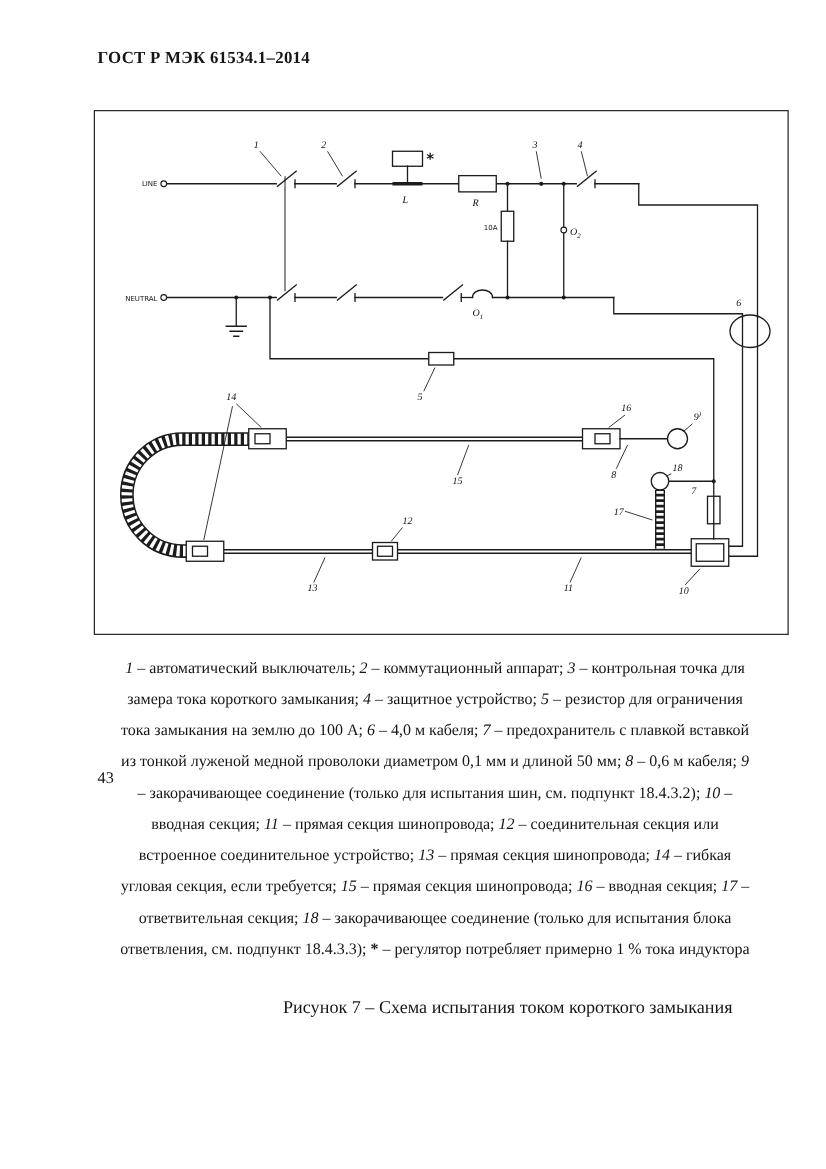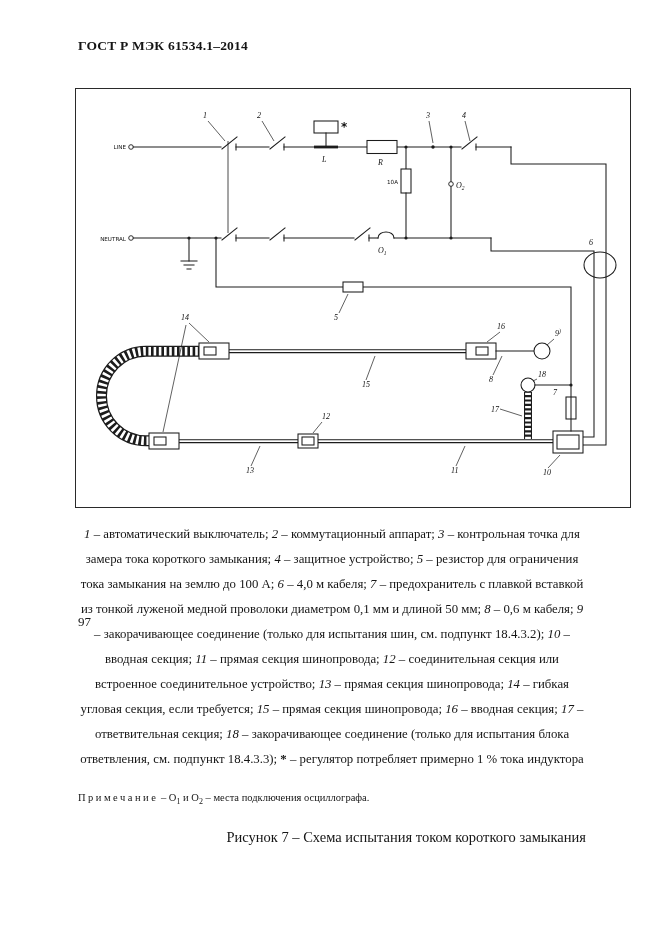--- a/index.html
+++ b/index.html
@@ -32,21 +32,21 @@
   .tube2 { stroke:#1c1c1c; stroke-width:8;   fill:none; }
   .tubeo2{ stroke:#ffffff; stroke-width:5.8; fill:none; stroke-dasharray:2.2 2.2; }
   .lbl { font:italic 8px "Liberation Serif",serif; fill:#111; }
   .big { font:bold 12px "DejaVu Sans",sans-serif;  fill:#111; }
   .sm  { font:5.6px "DejaVu Sans",sans-serif;      fill:#111; }
   .subs{ font-size:5.5px; }
   .sup { font-size:5.5px; }
 
   .legend {
     margin-top:14px; width:508px;
-    font-size:12.8px; line-height:25px; text-align:center;
+    font-size:12.8px; line-height:25px; text-align:center;margin-left:16px;
   }
   .legend i { font-style:italic; }
   .note { margin-top:20px; font-size:10.5px; }
   .note-label { letter-spacing:2.5px; }
   sub { font-size:8px; line-height:0; }
   .caption { margin-top:26px; width:508px; text-align:right; font-size:14.5px; }
   .page-num { position:absolute; left:78px; bottom:38px; font-size:13px; }
 </style>
 </head>
 <body>
@@ -211,21 +211,18 @@
         <text class="lbl" x="462" y="288">18</text>
           <path class="thin" d="M461,290 L457,292"></path>
       </g>
     </svg>
   </div>
 
   <p class="legend">
     <span><i>1</i><span> – автоматический выключатель; </span></span><span><i>2</i><span> – коммутационный аппарат; </span></span><span><i>3</i><span> – контрольная точка для замера тока короткого замыкания; </span></span><span><i>4</i><span> – защитное устройство; </span></span><span><i>5</i><span> – резистор для ограничения тока замыкания на землю до 100 А; </span></span><span><i>6</i><span> – 4,0 м кабеля; </span></span><span><i>7</i><span> – предохранитель с плавкой вставкой из тонкой луженой медной проволоки диаметром 0,1 мм и длиной 50 мм; </span></span><span><i>8</i><span> – 0,6 м кабеля; </span></span><span><i>9</i><span> – закорачивающее соединение (только для испытания шин, см. подпункт 18.4.3.2); </span></span><span><i>10</i><span> – вводная секция; </span></span><span><i>11</i><span> – прямая секция шинопровода; </span></span><span><i>12</i><span> – соединительная секция или встроенное соединительное устройство; </span></span><span><i>13</i><span> – прямая секция шинопровода; </span></span><span><i>14</i><span> – гибкая угловая секция, если требуется; </span></span><span><i>15</i><span> – прямая секция шинопровода; </span></span><span><i>16</i><span> – вводная секция; </span></span><span><i>17</i><span> – ответвительная секция; </span></span><span><i>18</i><span> – закорачивающее соединение (только для испытания блока ответвления, см. подпункт 18.4.3.3); </span></span><span><b>*</b><span> – регулятор потребляет примерно 1 % тока индуктора</span></span>
   </p>
 
-  <p class="note">
-    <span class="note-label">Примечание</span><span> – </span><span>О</span><sub>1</sub><span> и </span><span>О</span><sub>2</sub><span> – места подключения осциллографа.</span>
-  </p>
 
   <p class="caption">Рисунок 7 – Схема испытания током короткого замыкания</p>
 
-  <div class="page-num">97</div>
+  <div class="page-num">43</div>
 
 </div>
 
 </body></html>

